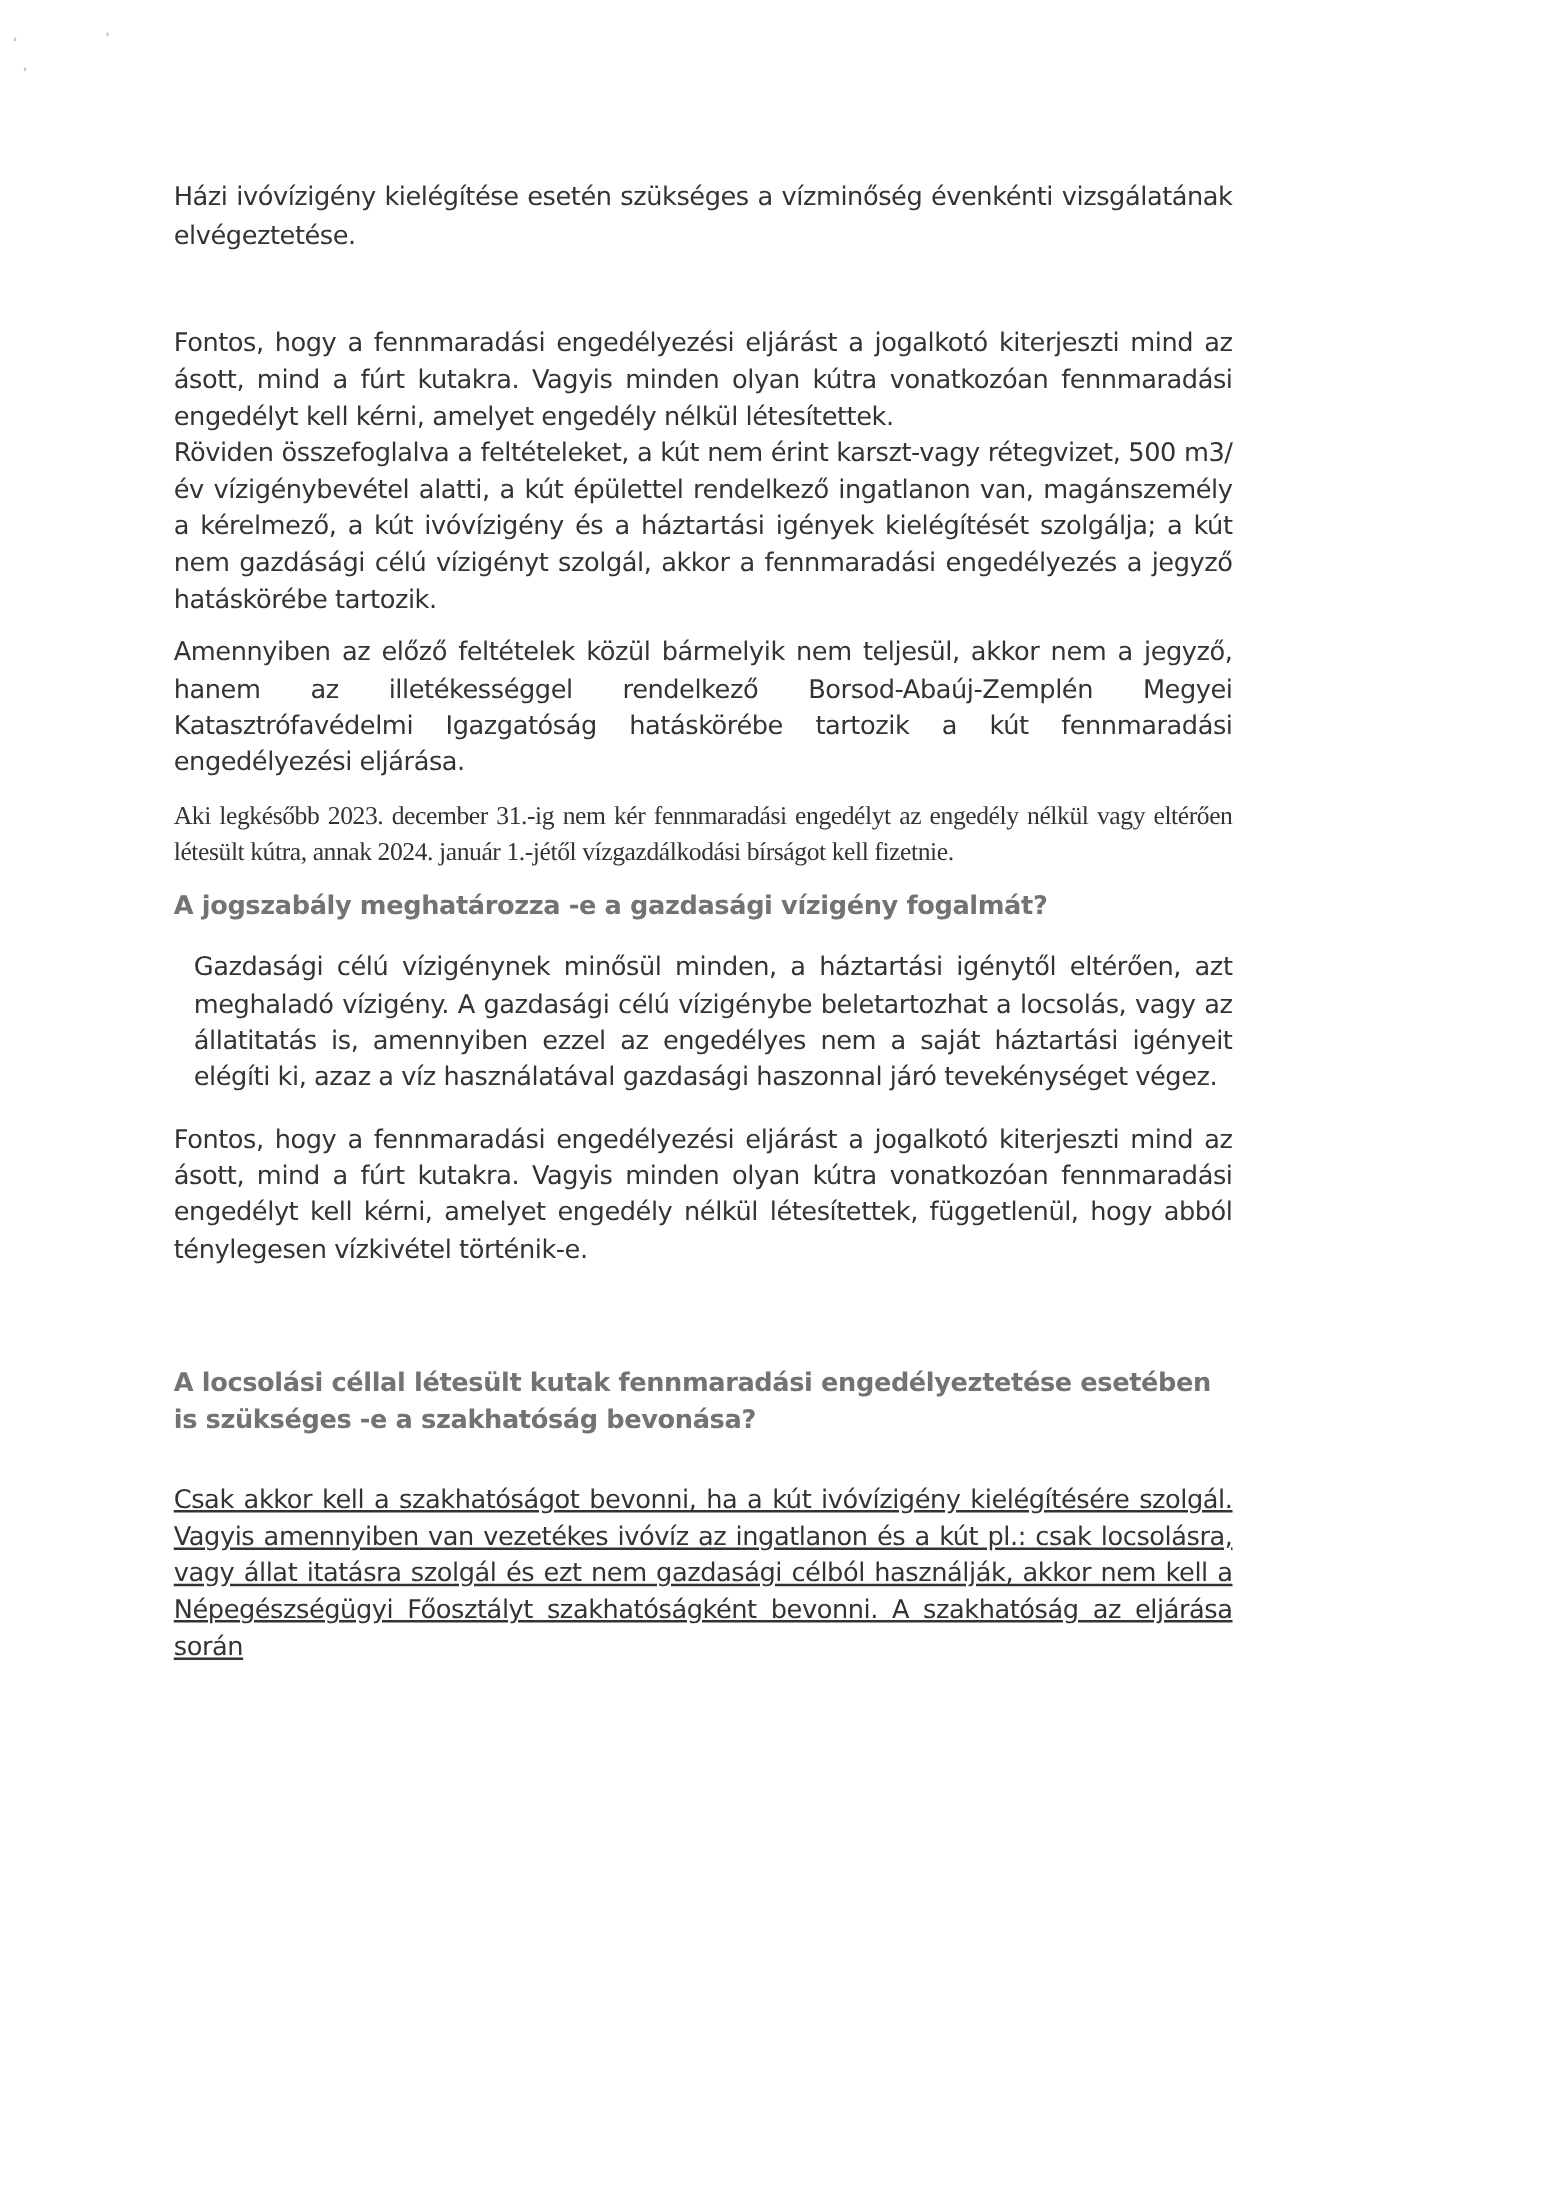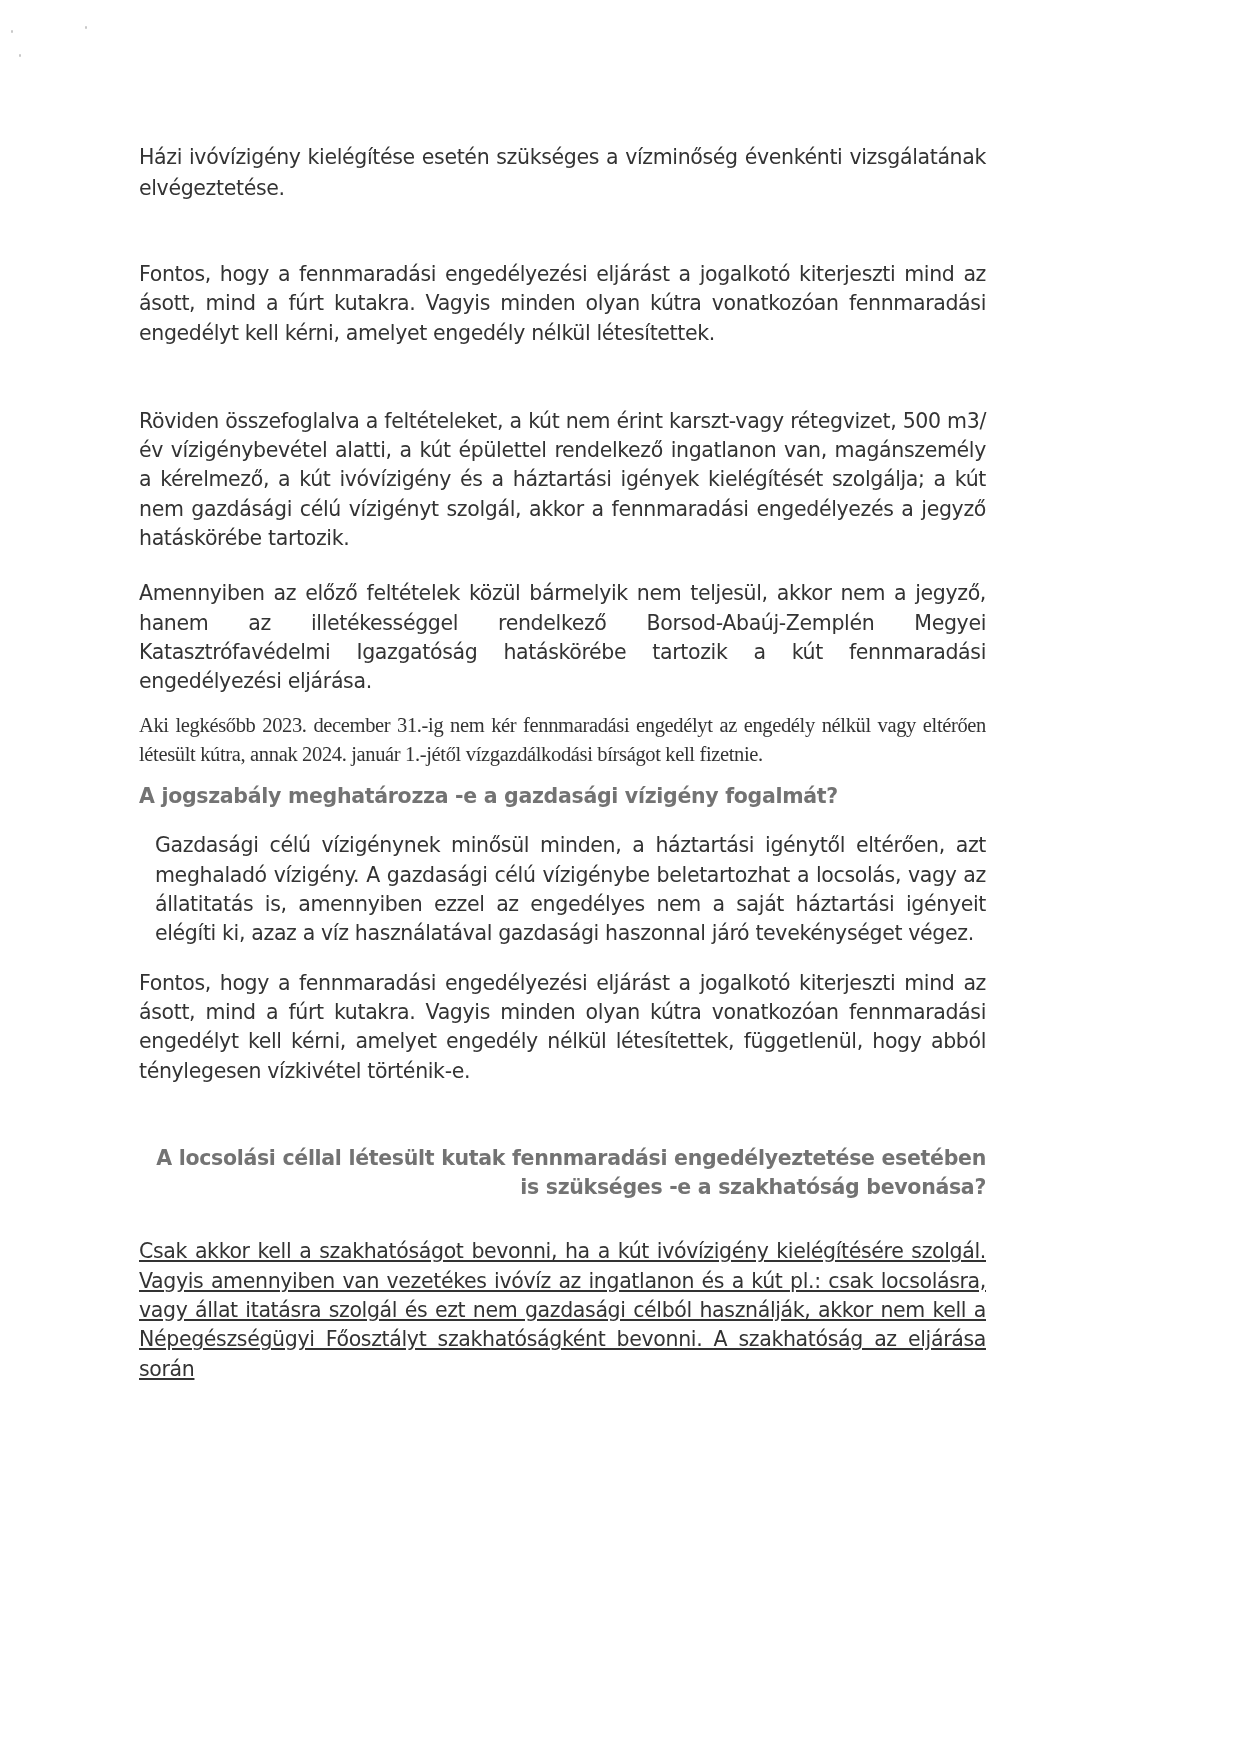--- a/index.html
+++ b/index.html
@@ -18,28 +18,28 @@
   }
   .content p {
     margin: 0; text-align: justify; text-align-last: left; hyphens: none;
   }
   .content h3 {
     margin: 0; font-size: 20.5px; font-weight: bold; line-height: 29.3px; letter-spacing: -0.3px;
     color: #737373;
   }
   #p1 { margin-top: 0; line-height: 31px; }
   #p2 { margin-top: 56px; }
-  #p3 { margin-top: 59px; }
-  #p4 { margin-top: 26px; }
+  #p3 { }
+  #p4 { margin-top: 13px; }
   #p5 { margin-top: 14px; font-family: Liberation Serif, serif; }
   #h1 { margin-top: 13px; }
   #p6 { margin-top: 20px; margin-left: 16px; }
   #h2 { margin-top: 54px; }
   #p7 { margin-top: 20px; }
-  #h3 { margin-top: 58px; text-align: right; }
+  #h3 { margin-top: 78px; }
   #p8 { margin-top: 35px; text-decoration: underline; }
 </style>
 </head>
 <body>
 
 <div class="page">
   <span class="scan-mark" style="left:11px;top:18px;"></span>
   <span class="scan-mark" style="left:85px;top:14px;"></span>
   <span class="scan-mark" style="left:19px;top:42px;"></span>
 

